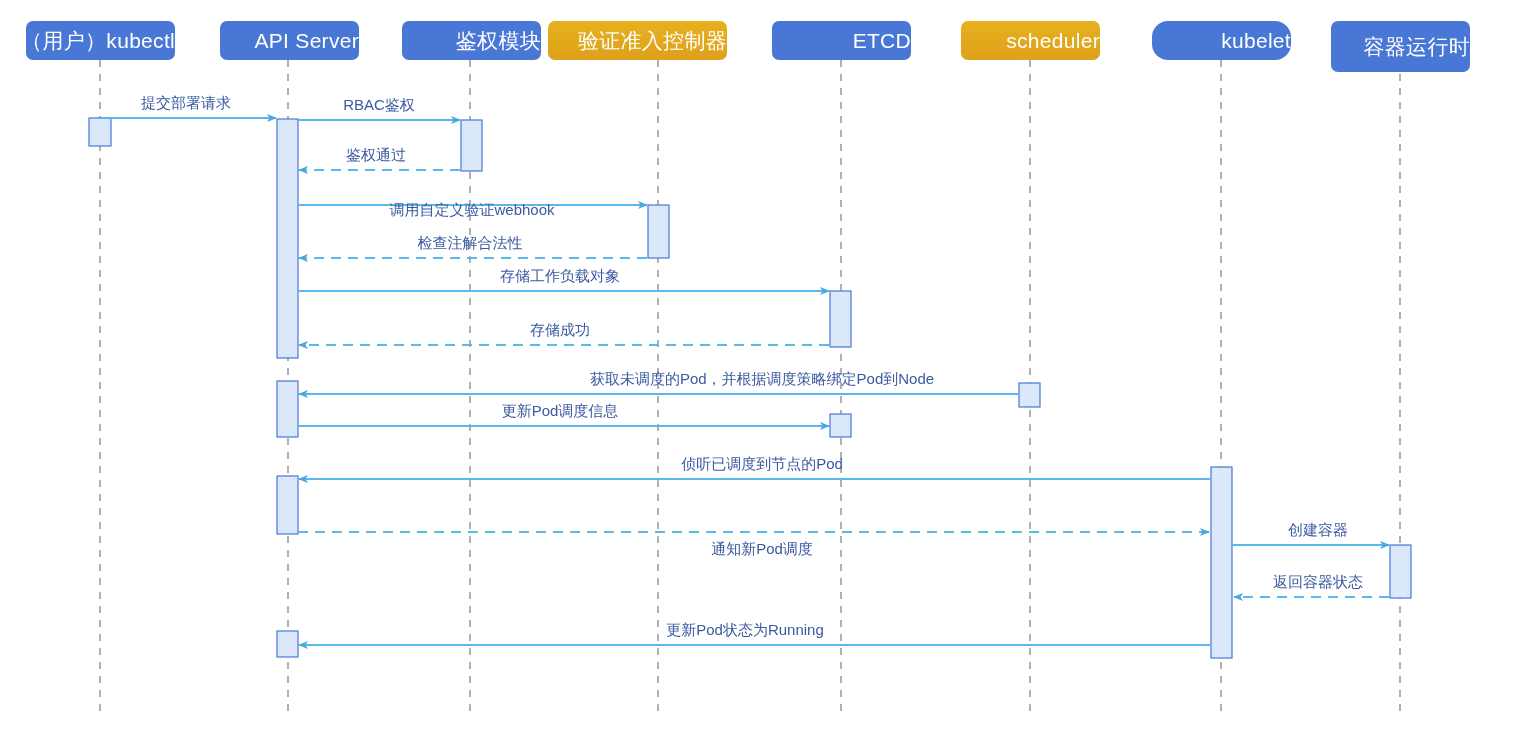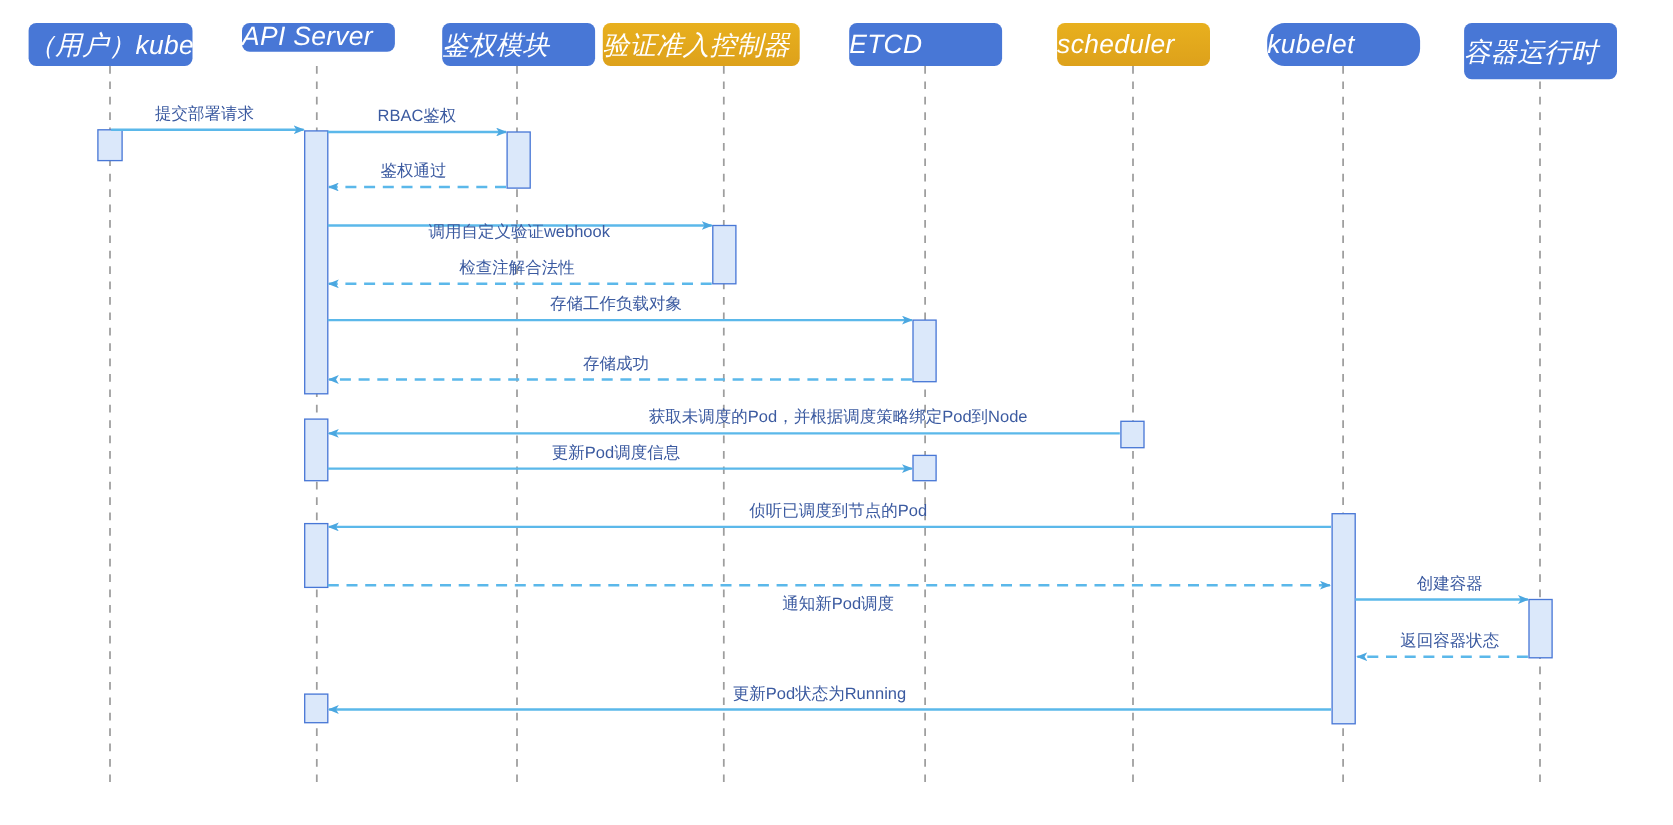--- a/index.html
+++ b/index.html
@@ -18,28 +18,27 @@
   svg.layer {
     position: absolute;
     top: 0; left: 0;
     width: 1521px;
     height: 750px;
   }
   .actor-box {
     position: absolute;
     display: flex;
     align-items: center;
-    justify-content: flex-start;
+    justify-content: flex-end;
     border-radius: 7px;
     color: #ffffff;
-    font-size: 24px;
+    font-size: 21px;
     letter-spacing: 0.3px;
     white-space: nowrap;
     user-select: none;
-    font-style: italic;
   }
   .actor-blue { background: #4877d6; }
   .actor-gold { background: linear-gradient(180deg,#e8b01e 0%, #dda11b 100%); }
   .msg-label {
     position: absolute;
     color: #3b5aa0;
     font-size: 15px;
     white-space: nowrap;
     transform: translateX(-50%);
     user-select: none;
@@ -98,21 +97,21 @@
         <line x1="1232" y1="545" x2="1389" y2="545" stroke="#5bb8ea" stroke-width="2.2" marker-end="url(#arrow-solid)"></line>
         <line x1="1389" y1="597" x2="1234" y2="597" stroke="#5bb8ea" stroke-width="2.2" marker-end="url(#arrow-solid-l)" stroke-dasharray="10 7"></line>
         <line x1="1210" y1="645" x2="299" y2="645" stroke="#5bb8ea" stroke-width="2.2" marker-end="url(#arrow-solid-l)"></line>
       </g>
   </svg>
 
   <div id="actors">
       <div class="actor-box actor-blue" style="left: 26px; top: 21px; width: 149px; height: 39px;">
         <span>（用户）kubectl</span>
       </div>
-      <div class="actor-box actor-blue" style="left: 220px; top: 21px; width: 139px; height: 26px;">
+      <div class="actor-box actor-blue" style="left: 220px; top: 21px; width: 139px; height: 39px;">
         <span>API Server</span>
       </div>
       <div class="actor-box actor-blue" style="left: 402px; top: 21px; width: 139px; height: 39px;">
         <span>鉴权模块</span>
       </div>
       <div class="actor-box actor-gold" style="left: 548px; top: 21px; width: 179px; height: 39px;">
         <span>验证准入控制器</span>
       </div>
       <div class="actor-box actor-blue" style="left: 772px; top: 21px; width: 139px; height: 39px;">
         <span>ETCD</span>

